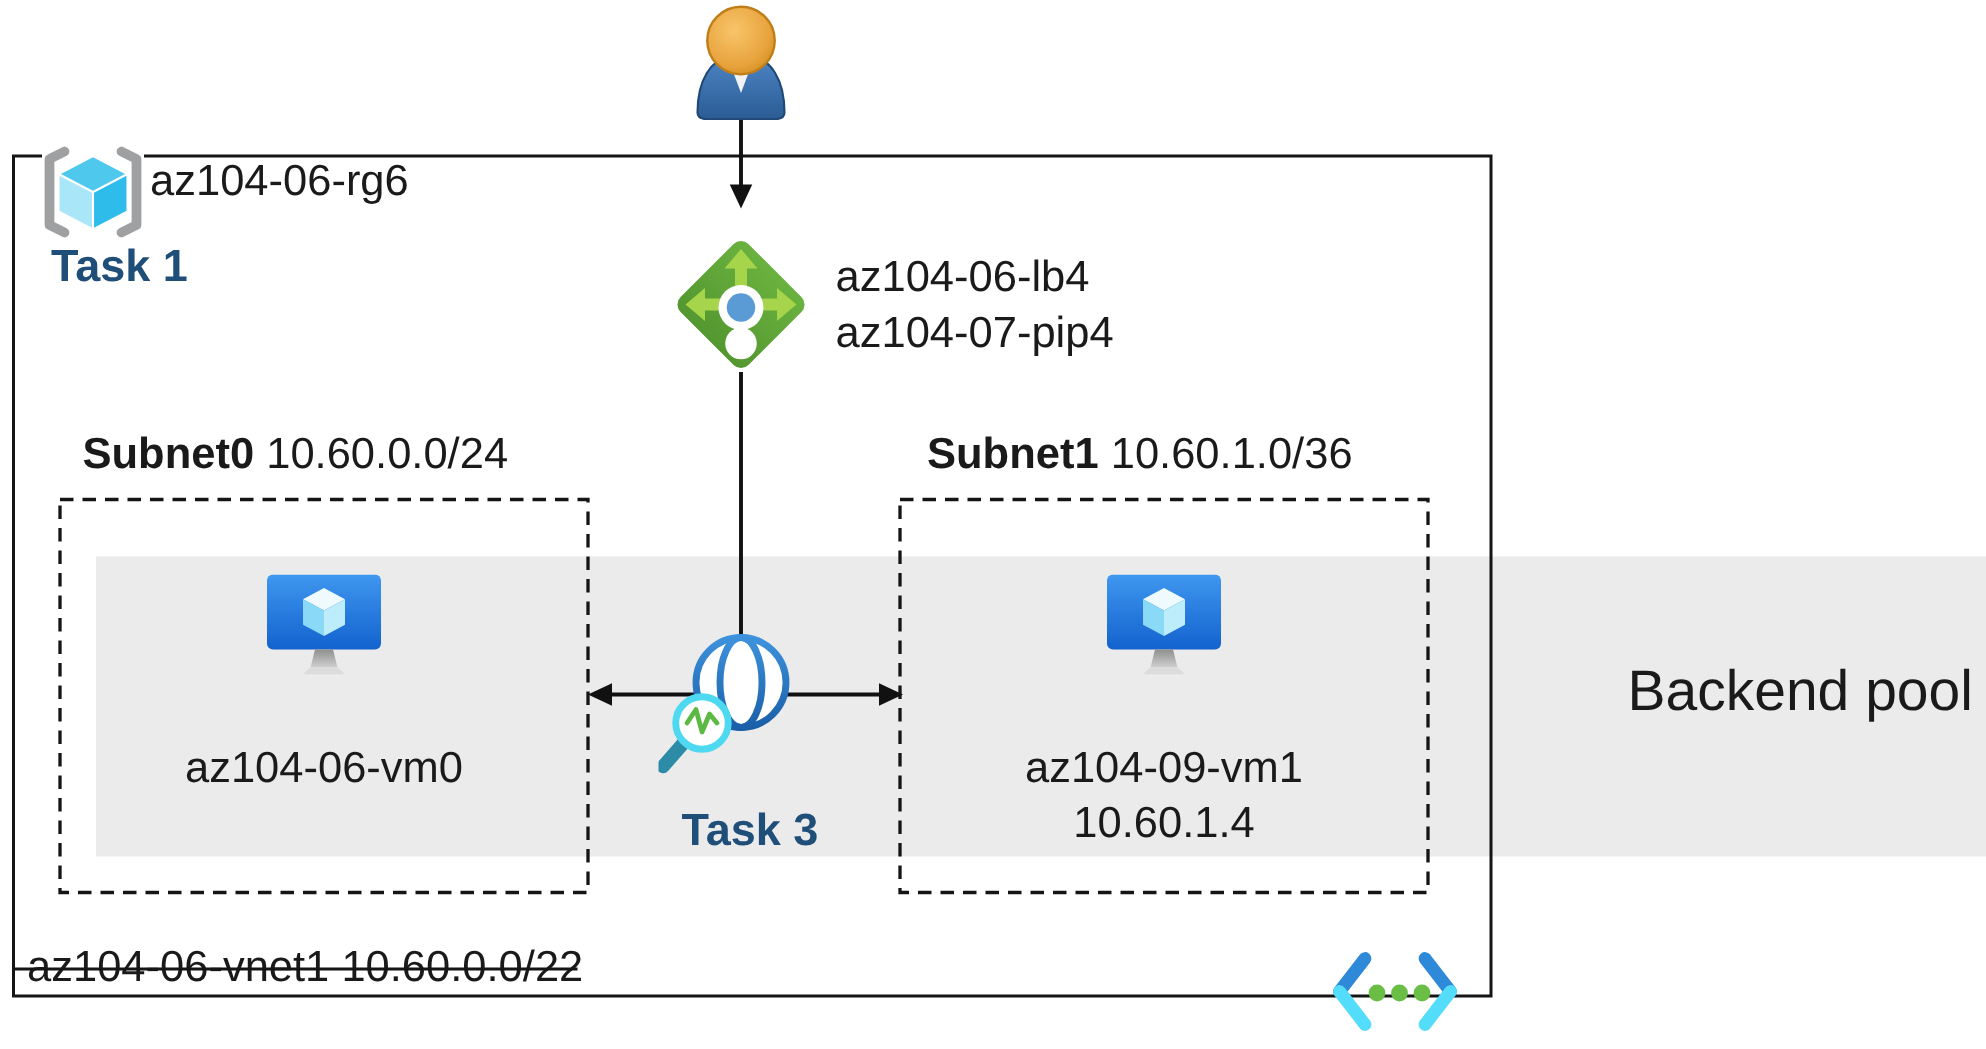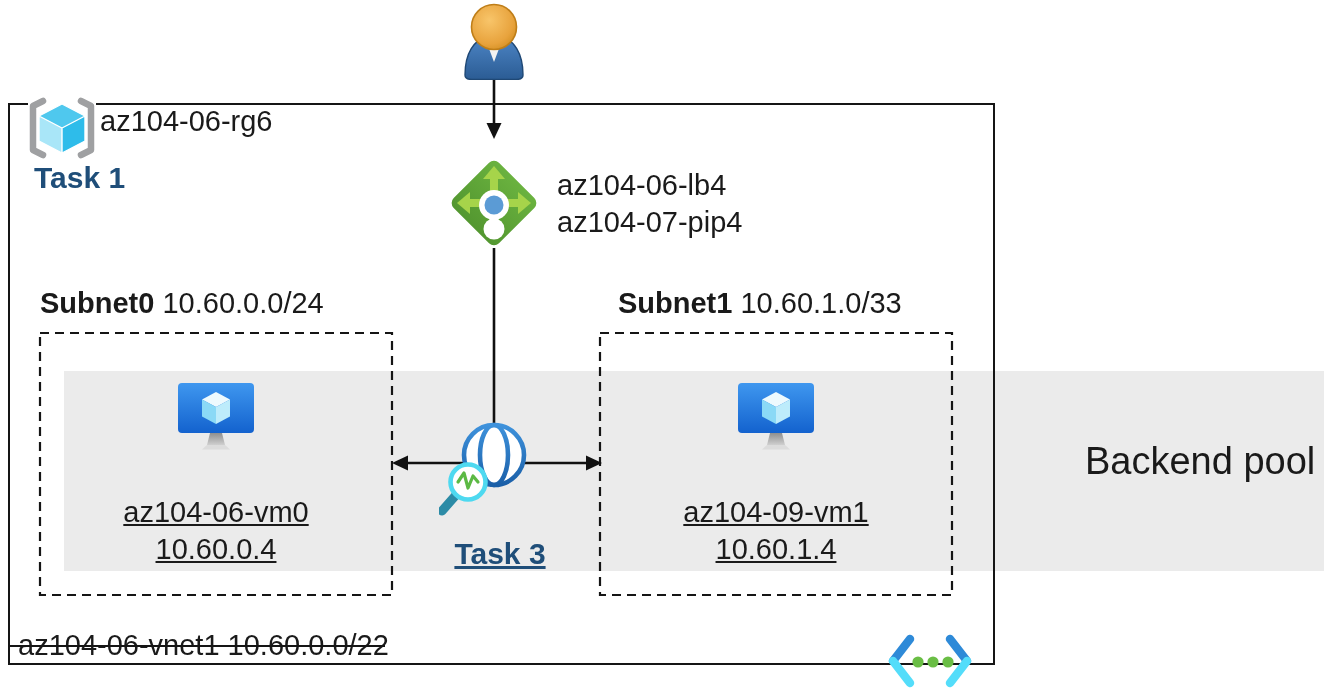--- a/index.html
+++ b/index.html
@@ -8,21 +8,21 @@
   .abs{position:absolute;}
   .band{left:64px;top:371px;width:1260px;height:200px;background:var(--backend-band,#ebebeb);z-index:1;}
   .rgbox{left:8px;top:103px;width:983px;height:558px;border:2px solid var(--line,#151515);z-index:2;background:transparent;}
   .connectors{left:0;top:0;width:1324px;height:699px;z-index:4;}
   .icon{z-index:5;}
   .lbl{z-index:7;white-space:nowrap;line-height:1.15;}
   .t29{font-size:29px;}
   .bold{font-weight:bold;}
   .navy{color:var(--task-text,#1f4e79);font-weight:bold;font-size:30px;text-align:right;}
   .backend{font-size:38px;}
-  .center{text-align:center;text-decoration:underline;}
+  .center{text-align:center;}
   .strike{left:8px;top:645px;width:377px;height:2px;background:var(--line,#151515);z-index:8;}
   .vmlines div{line-height:37px;}
   .lblines div{line-height:37px;}
 </style>
 </head>
 <body>
 
 <div class="stage">
 
   <div class="abs band"></div>
@@ -169,26 +169,25 @@
   </svg>
 
   <div class="abs lbl t29" style="left:100px;top:105px">az104-06-rg6</div>
   <div class="abs lbl navy" style="left:34px;top:161px">Task 1</div>
 
   <div class="abs lbl t29 lblines" style="left:557px;top:167px">
     <div>az104-06-lb4</div>
     <div>az104-07-pip4</div>
   </div>
 
-  <div class="abs lbl t29" style="left:40px;top:287px"><span class="bold">Subnet0</span> <span>10.60.0.0/24</span></div>
-  <div class="abs lbl t29" style="left:618px;top:287px"><span class="bold">Subnet1</span> <span>10.60.1.0/33</span></div>
+  <div class="abs lbl t29" style="left:55px;top:287px"><span class="bold">Subnet0</span> <span>10.60.0.0/24</span></div>
+  <div class="abs lbl t29" style="left:618px;top:287px"><span class="bold">Subnet1</span> <span>10.60.1.0/36</span></div>
 
   <div class="abs lbl t29 center vmlines" style="left:78px;top:494px;width:276px">
     <div>az104-06-vm0</div>
-    <div>10.60.0.4</div>
   </div>
   <div class="abs lbl t29 center vmlines" style="left:638px;top:494px;width:276px">
     <div>az104-09-vm1</div>
     <div>10.60.1.4</div>
   </div>
 
   <div class="abs lbl navy center" style="left:420px;top:537px;width:160px">Task 3</div>
 
   <div class="abs lbl backend" style="left:1085px;top:440px">Backend pool</div>
 

